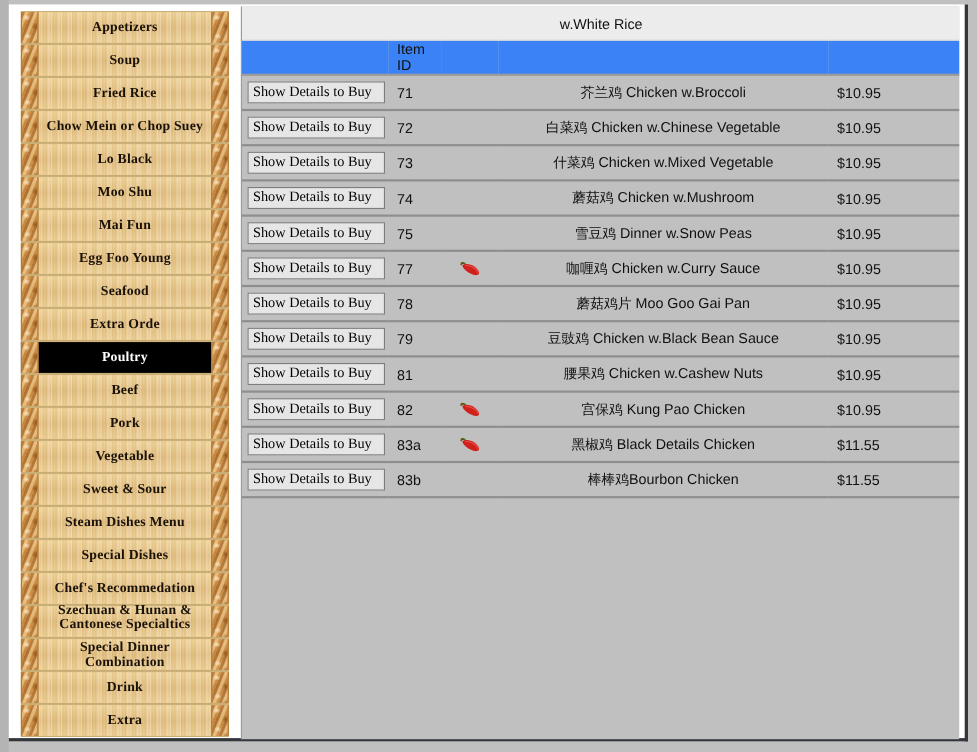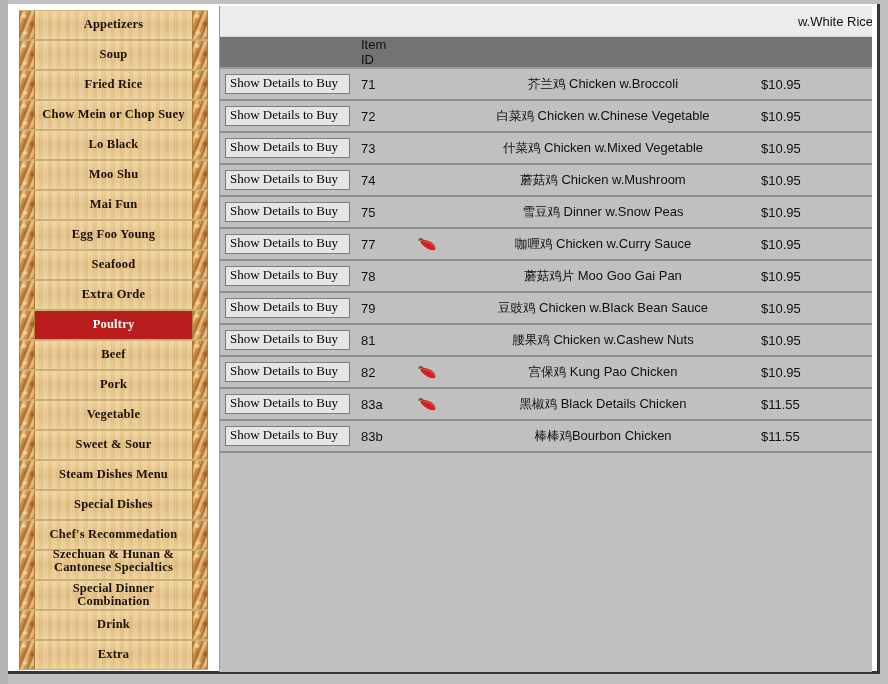--- a/index.html
+++ b/index.html
@@ -114,21 +114,21 @@
       linear-gradient(180deg, #e0ab64 0%, #c98f47 45%, #ddab66 100%);
     border-left: 1px solid #b07c3c;
     border-right: 1px solid #b07c3c;
     box-sizing: border-box;
   }
   .menu-item::before { left: 0; }
   .menu-item::after  { right: 0; }
 
   .menu-item.selected {
     background-image: none;
-    background-color: #b91c1c;
+    background-color: #000000;
   }
   .menu-item.selected .label { color: #ffffff; }
 
   .menu-item.tall-overflow .label {
     position: absolute;
     left: 0; right: 0;
     top: -3px;
     padding: 0 14px;
   }
 
@@ -152,27 +152,27 @@
   table.menu-table td {
     font-family: "Liberation Sans", sans-serif;
     font-size: 13px;
     color: #101010;
     padding: 0;
     vertical-align: middle;
   }
   tr.section-title td {
     height: 30px;
     background: #ececec;
-    text-align: right;
+    text-align: center;
     border-bottom: 1px solid #dadada;
     font-size: 13px;
   }
   tr.col-header td {
     height: 30px;
-    background: #737373;
+    background: #3b82f6;
     border-bottom: 2px solid #9b9b9b;
     font-size: 13px;
   }
   tr.data-row td {
     height: 30px;
     background: #c0c0c0;
     border-bottom: 2px solid #8e8e8e;
   }
   .col-btn   { width: 133px; }
   .col-id    { width: 48px;  }

